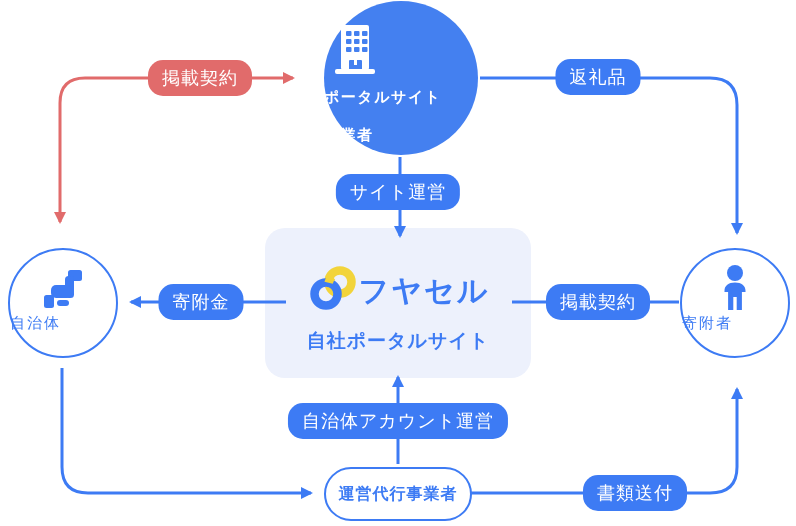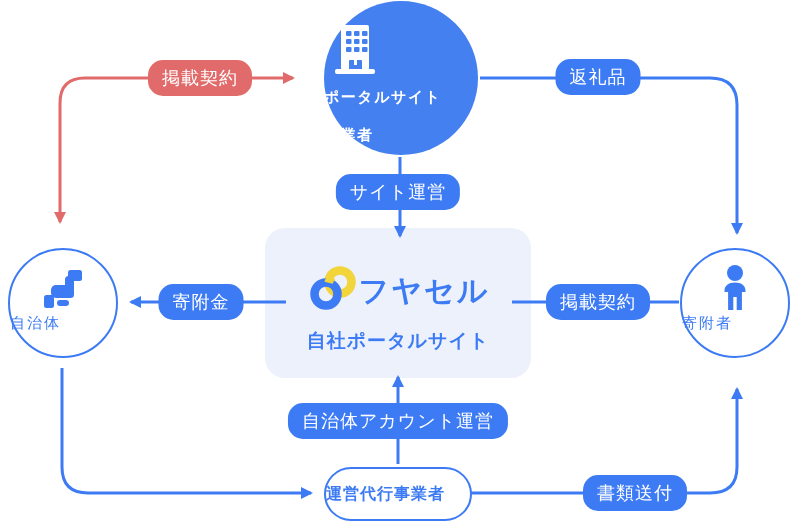--- a/index.html
+++ b/index.html
@@ -58,21 +58,21 @@
     width:110px;height:110px;color:var(--blue);
   }
   .node-municipality{left:8px;top:248px;}
   .node-donor{left:680px;top:248px;}
   .node-outline .icon-wrap{margin-top:14px;height:48px;display:flex;align-items:center;justify-content:center;}
   .node-outline .nlabel{margin-top:2px;font-size:15px;font-weight:400;letter-spacing:2px;}
   
   .agency-pill{
     position:absolute;left:324px;top:467px;width:148px;height:54px;
     background:#fff;border:2px solid var(--blue);border-radius:27px;
-    display:flex;align-items:center;
+    display:flex;align-items:center;justify-content:center;
     color:var(--blue);font-size:16px;font-weight:600;letter-spacing:1px;
     z-index:3;white-space:nowrap;
   }
   
   .pill{
     position:absolute;transform:translate(-50%,-50%);
     background:var(--blue);color:#fff;
     height:29px;border-radius:15px;padding:18px 14px;
     display:flex;align-items:center;justify-content:center;
     font-size:18px;font-weight:500;letter-spacing:1px;white-space:nowrap;

